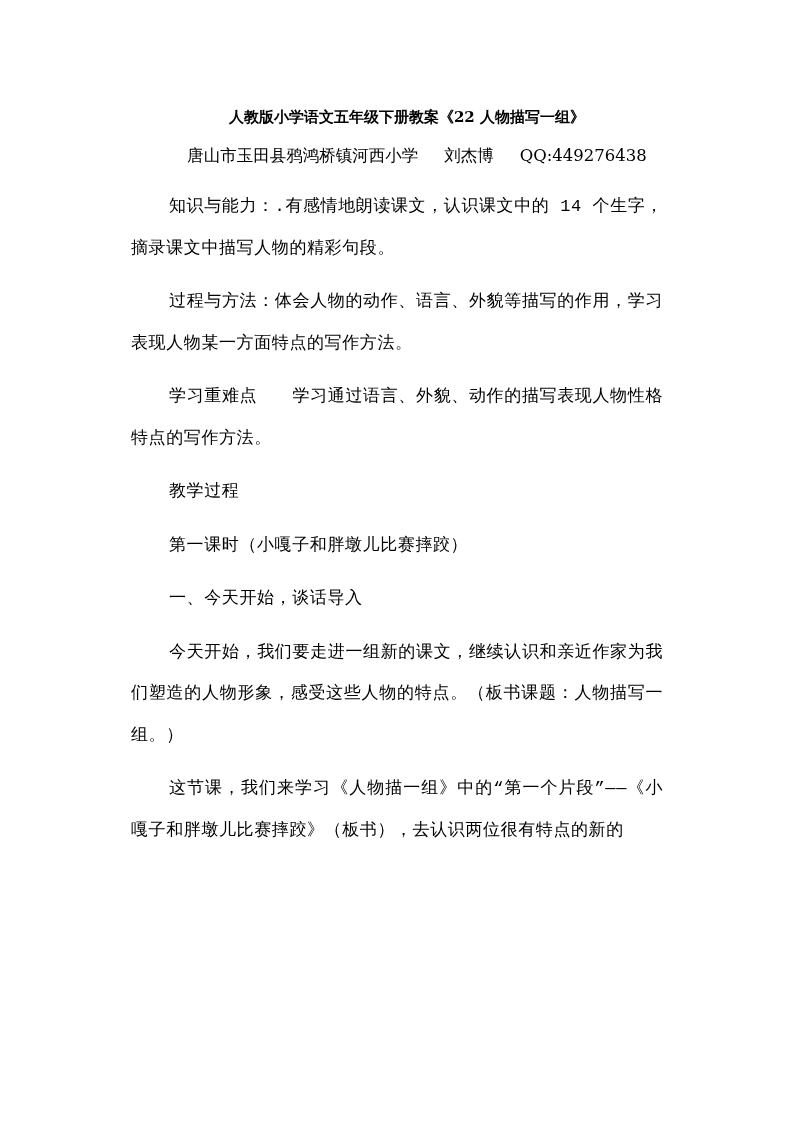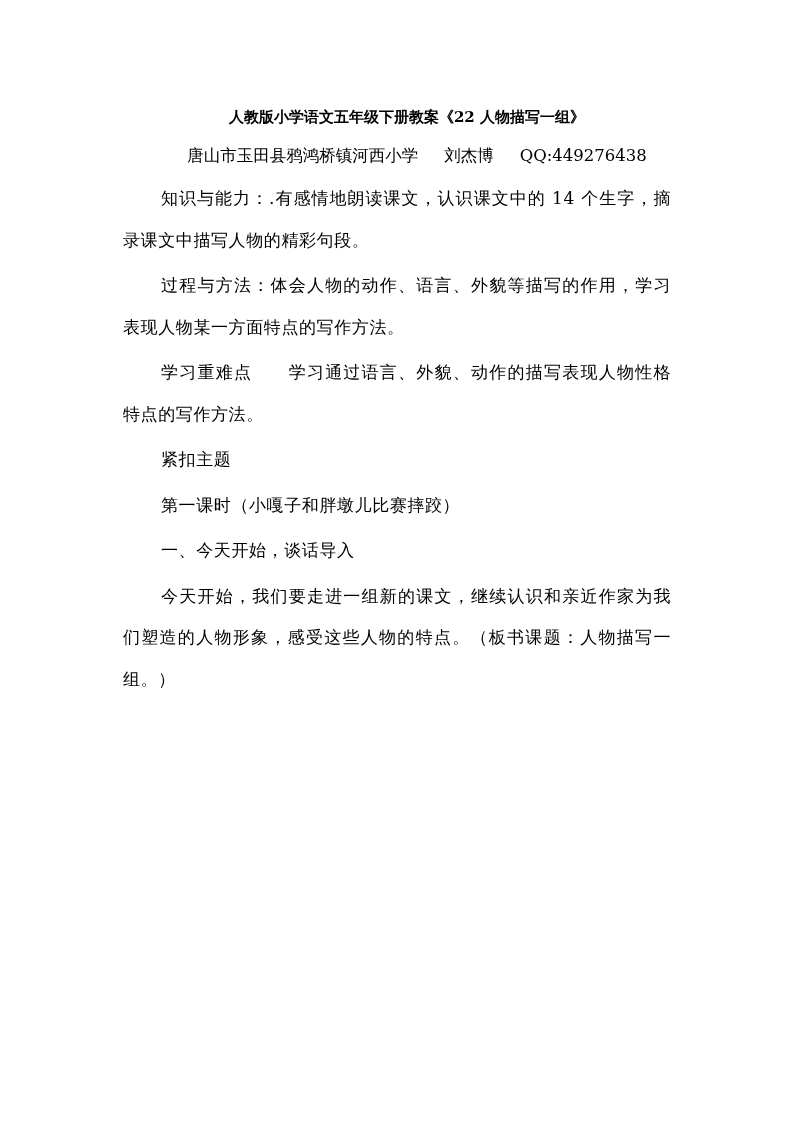--- a/index.html
+++ b/index.html
@@ -6,30 +6,31 @@
     body { width: 794px; height: 1123px; position: relative; overflow: hidden;
       font-family: "DejaVu Serif", "Liberation Serif", serif; color: #000; }
     .page { position: absolute; left: 119px; top: 96px; width: 556px; }
     .title { font-size: 15px; font-weight: bold; text-align: center; margin-left: 20px;
       height: 42px; line-height: 42px; white-space: nowrap; }
     .subtitle { font-size: 16.5px; font-weight: normal; text-align: center; margin-left: 40px;
       height: 36px; line-height: 36px; white-space: nowrap; }
     .subtitle span { display: inline-block; }
     .subtitle .gap { width: 26px; }
     .p { font-size: 17px; line-height: 41.5px; text-indent: 38px; text-align: justify;
-      letter-spacing: 0.6px; margin: 4px; }
+      letter-spacing: 0.6px; margin: 12px; font-family: Liberation Mono, monospace; }
   </style>
 </head>
 <body>
 
 <div class="page">
   <div class="title">人教版小学语文五年级下册教案《22 人物描写一组》</div>
   <div class="subtitle">
     <span>唐山市玉田县鸦鸿桥镇河西小学</span><span class="gap"></span><span>刘杰博</span><span class="gap"></span><span>QQ:449276438</span>
   </div>
   <p class="p">知识与能力：.有感情地朗读课文，认识课文中的 14 个生字，摘录课文中描写人物的精彩句段。</p>
   <p class="p">过程与方法：体会人物的动作、语言、外貌等描写的作用，学习表现人物某一方面特点的写作方法。</p>
   <p class="p">学习重难点　　学习通过语言、外貌、动作的描写表现人物性格特点的写作方法。</p>
-  <p class="p">紧扣主题</p>
+  <p class="p">教学过程</p>
   <p class="p">第一课时（小嘎子和胖墩儿比赛摔跤）</p>
   <p class="p">一、今天开始，谈话导入</p>
   <p class="p">今天开始，我们要走进一组新的课文，继续认识和亲近作家为我们塑造的人物形象，感受这些人物的特点。（板书课题：人物描写一组。）</p>
+  <p class="p">这节课，我们来学习《人物描一组》中的“第一个片段”——《小嘎子和胖墩儿比赛摔跤》（板书），去认识两位很有特点的新的</p>
 </div>
 
 </body></html>

